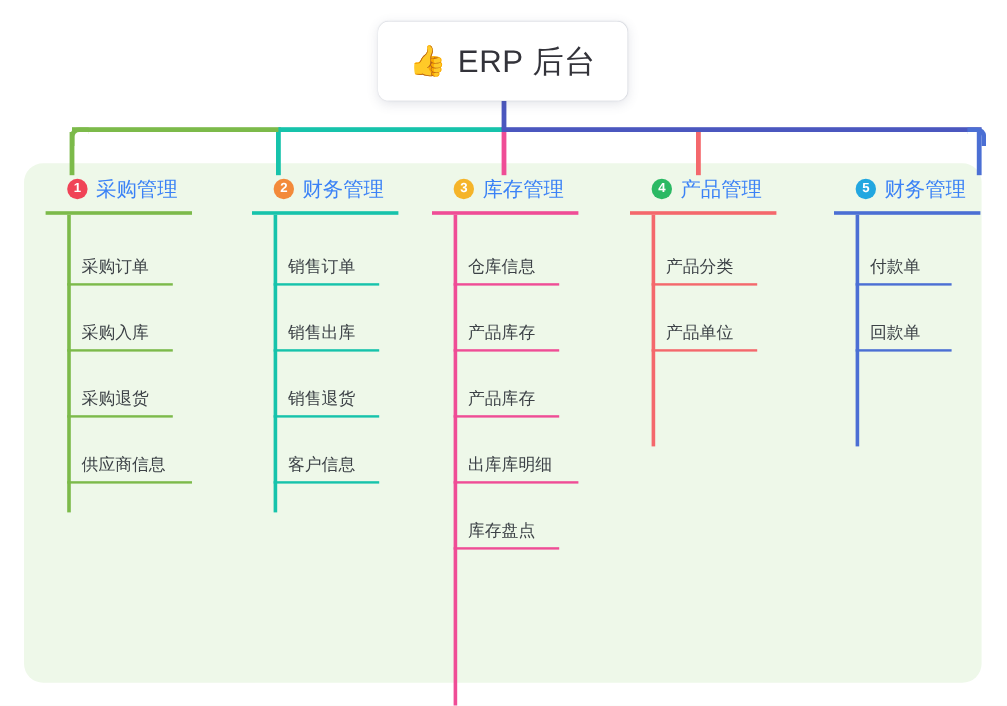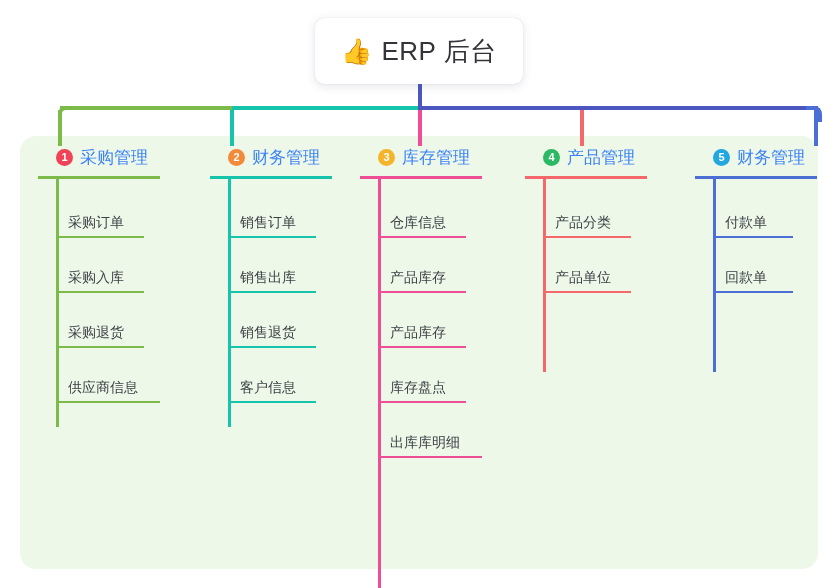--- a/index.html
+++ b/index.html
@@ -287,27 +287,27 @@
         </div>
         <div class="item">
           <span class="item-label">产品库存</span>
           <div class="item-rule" style="background: rgb(239, 77, 150); width: 88px;"></div>
         </div>
         <div class="item">
           <span class="item-label">产品库存</span>
           <div class="item-rule" style="background: rgb(239, 77, 150); width: 88px;"></div>
         </div>
         <div class="item">
+          <span class="item-label">出库库明细</span>
+          <div class="item-rule" style="background: rgb(239, 77, 150); width: 104px;"></div>
+        </div>
+        <div class="item">
           <span class="item-label">库存盘点</span>
           <div class="item-rule" style="background: rgb(239, 77, 150); width: 88px;"></div>
         </div>
-        <div class="item">
-          <span class="item-label">出库库明细</span>
-          <div class="item-rule" style="background: rgb(239, 77, 150); width: 104px;"></div>
-        </div>
       </div>
   </div>
 
   <div class="column" id="col-4">
     <div class="col-header">
       <span class="badge" style="background: rgb(43, 185, 100);">4</span>
       <span class="col-title">产品管理</span>
     </div>
     <div class="col-rule" style="background: rgb(244, 104, 108); width: 122px;"></div>
     <div class="spine" style="background: rgb(244, 104, 108); height: 193px;"></div>

